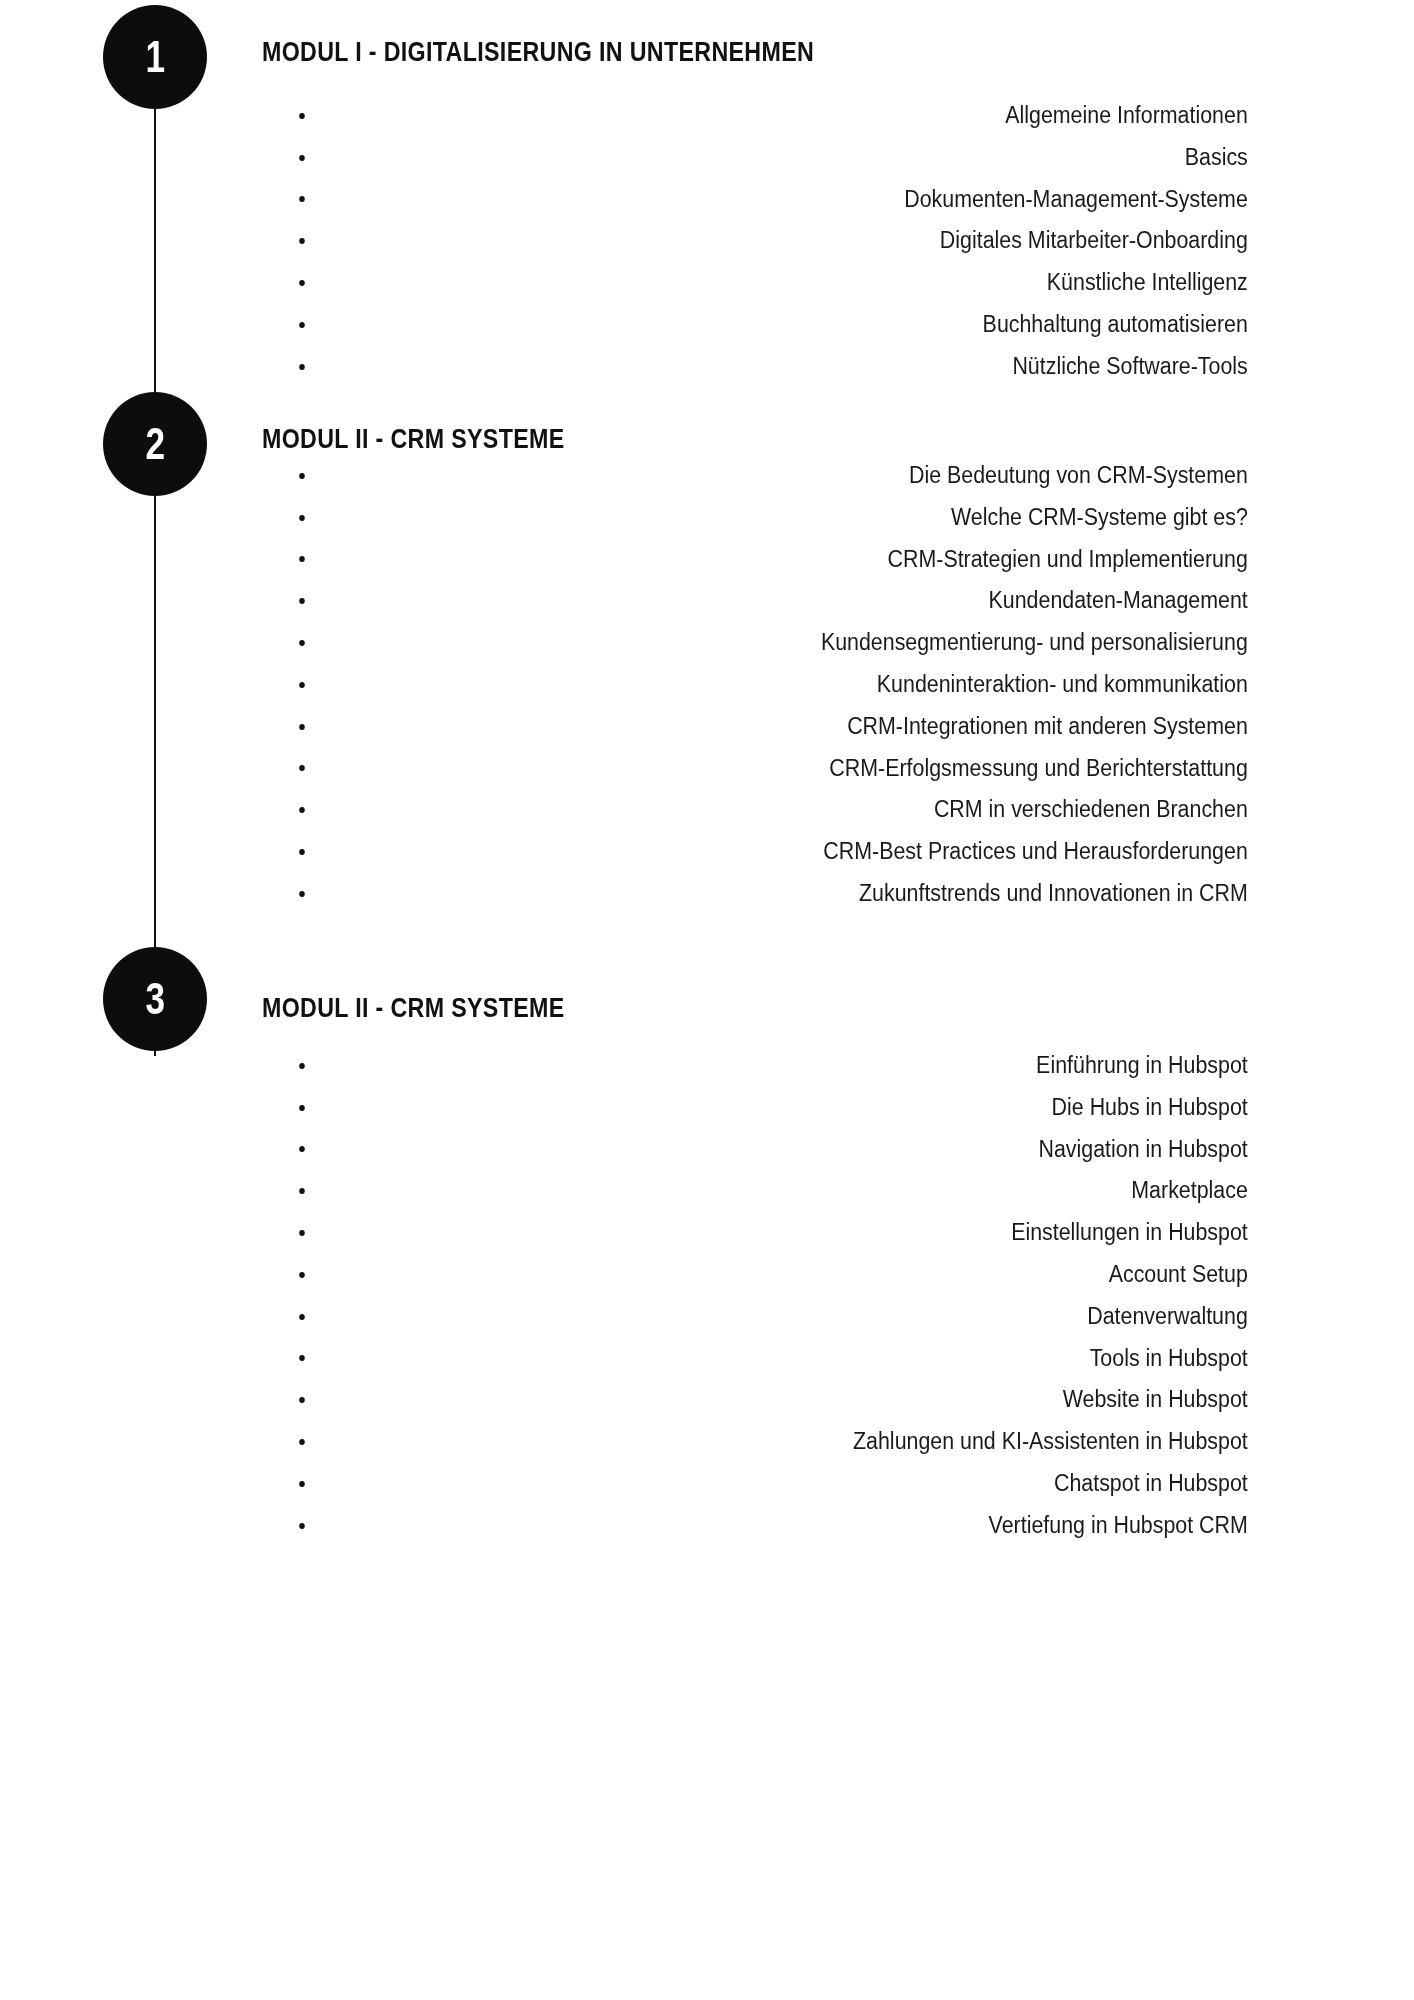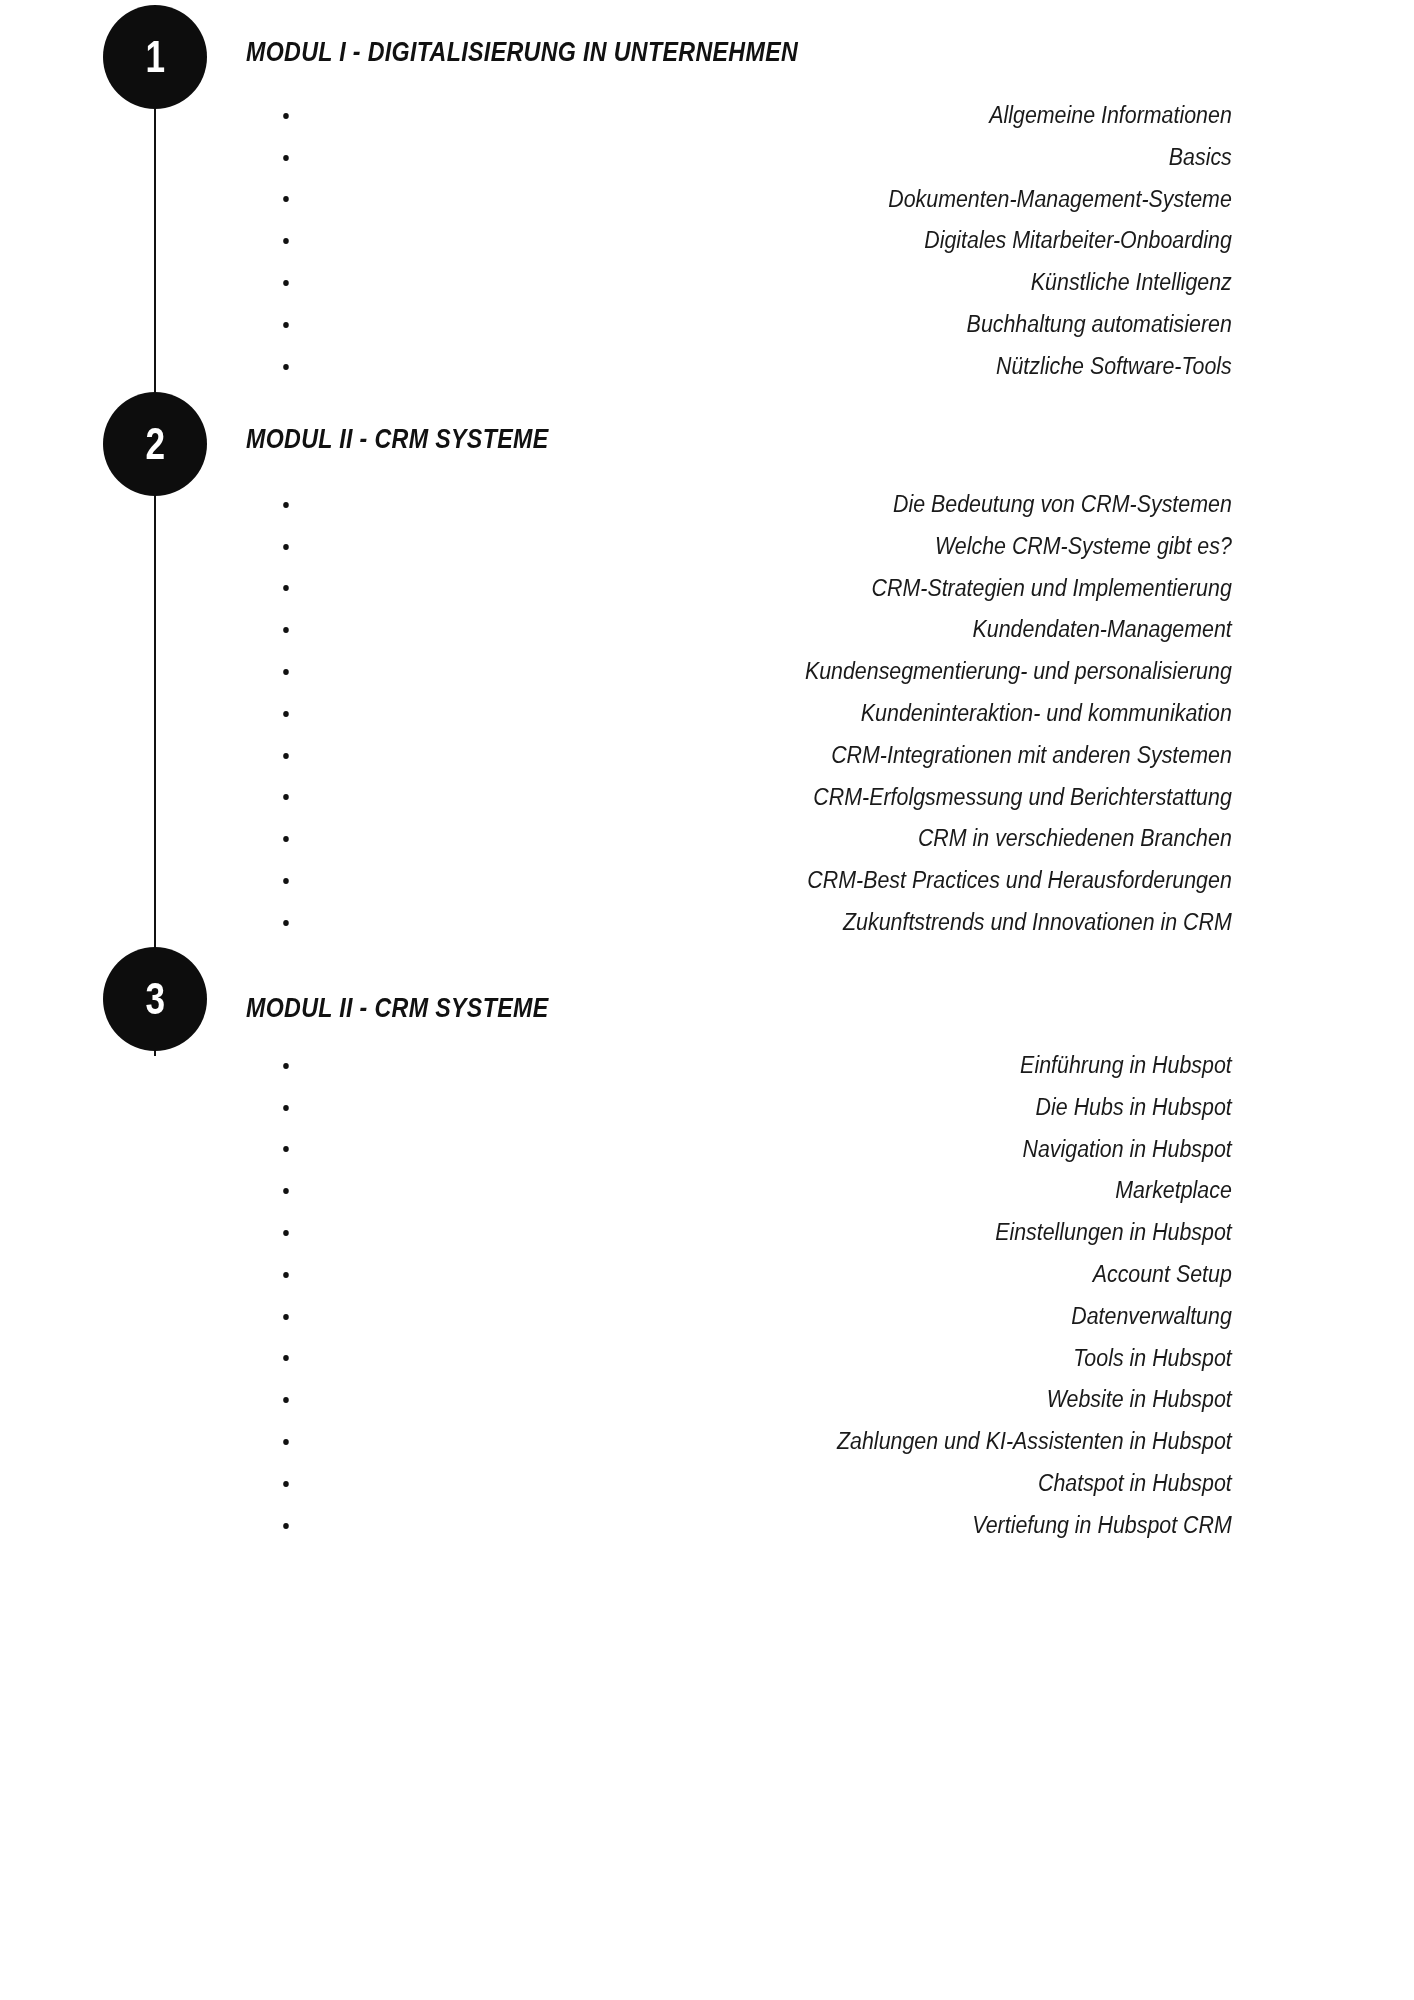--- a/index.html
+++ b/index.html
@@ -58,23 +58,22 @@
     font-family: "Liberation Sans", sans-serif;
     font-weight: 700;
     font-size: 44px;
     line-height: 1;
     letter-spacing: 0px;
     transform: scaleX(0.80);
   }
 
   .module-body {
     position: absolute;
-    left: 246px;
+    left: 262px;
     width: 1060px;
-    font-style: italic;
   }
 
   .module-title {
     font-family: "Liberation Sans", sans-serif;
     font-weight: 700;
     font-size: 27px;
     line-height: 32px;
     letter-spacing: 0.4px;
     color: #111111;
     transform: scaleX(0.86);
@@ -114,21 +113,21 @@
 
   
   #module-1 { top: 0; }
   #module-1 .marker { top: 5px; }
   #module-1 .module-body { top: 36px; }
   #module-1 .module-list { margin-top: 27px; }
 
   #module-2 { top: 387px; }
   #module-2 .marker { top: 5px; }
   #module-2 .module-body { top: 36px; }
-  #module-2 .module-list { margin-top: 29px; }
+  #module-2 .module-list { }
 
   #module-3 { top: 942px; }
   #module-3 .marker { top: 5px; }
   #module-3 .module-body { top: 50px; }
   #module-3 .module-list { margin-top: 21px; }
 </style>
 </head>
 <body>
 
 <div id="page">

